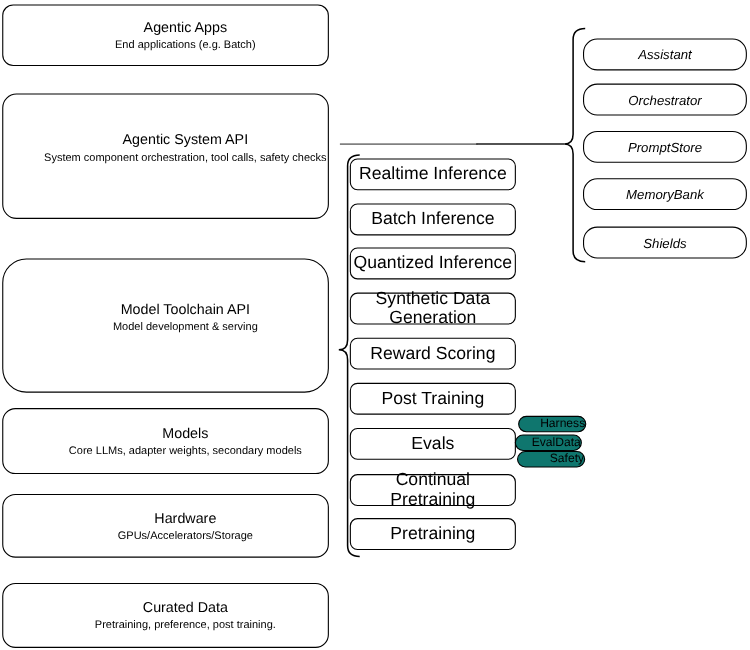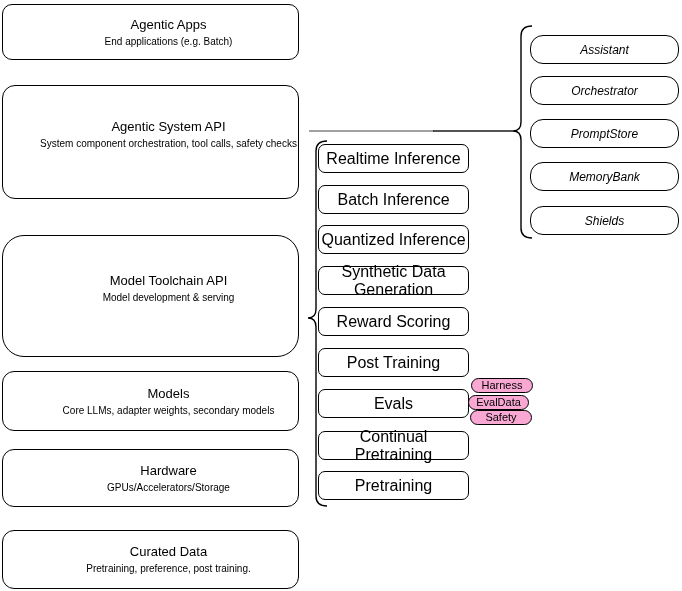--- a/index.html
+++ b/index.html
@@ -34,27 +34,27 @@
     left: 318px; width: 151px; height: 29px;
     border-radius: 7px; font-size: 16px;
   }
   .rbox {
     left: 530px; width: 149px; height: 29px;
     border-radius: 13px; font-size: 12px; font-style: italic;
   }
   .pill {
     position: absolute;
     box-sizing: border-box;
-    background: #f9a8d4;
+    background: #0f766e;
     border: 1px solid #000000;
     border-radius: 8px;
     height: 15px;
     display: flex;
     align-items: center;
-    justify-content: center;
+    justify-content: flex-end;
     font-size: 11px;
     line-height: 13px;
     z-index: 2;
   }
 </style>
 </head>
 <body>
 
 <div id="canvas">
 

